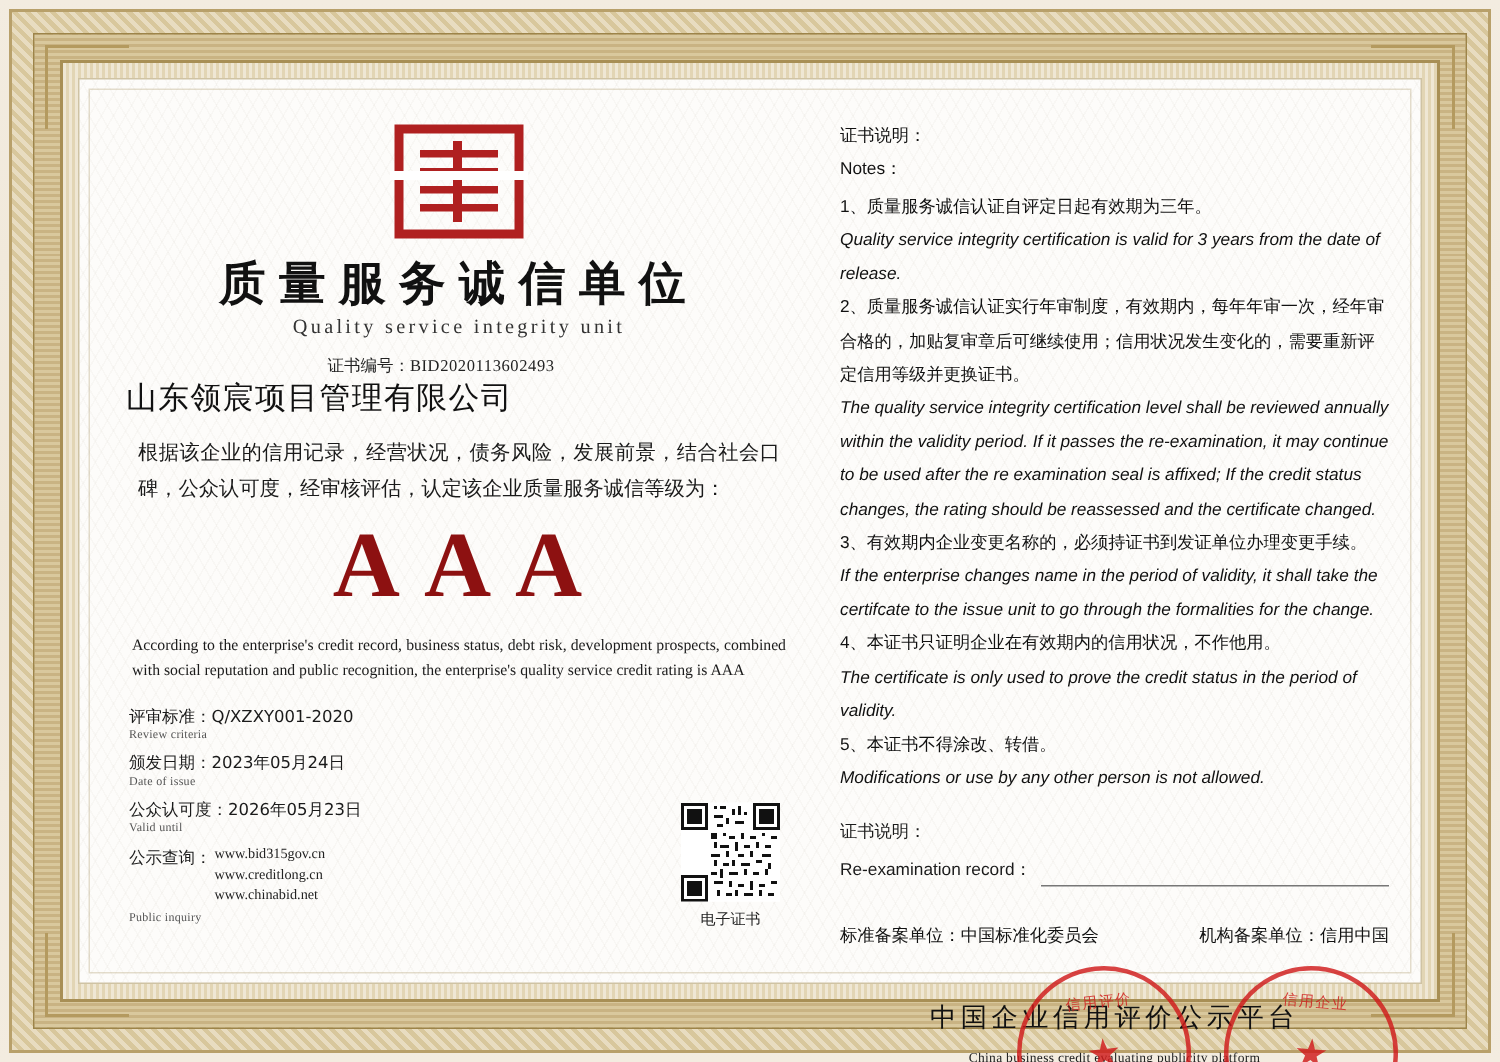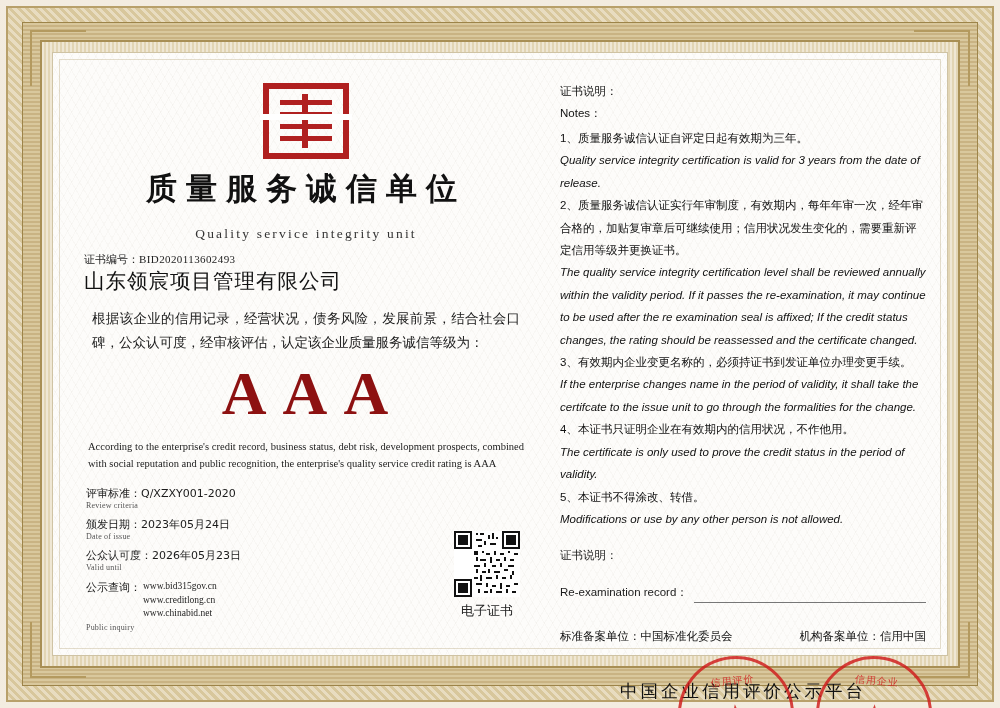--- a/index.html
+++ b/index.html
@@ -102,25 +102,25 @@
     font-weight:bold;
     letter-spacing:9px;
     margin-top:6px;
     font-family:"DejaVu Sans","Liberation Sans",sans-serif;
   }
   .sub-title{
     text-align:center;
     color:#333;
     font-size:13.5px;
     letter-spacing:2.2px;
-    margin-top:16px;
+    margin-top:0;
     font-family:"Liberation Serif",serif;
   }
   .cert-no{
-    text-align:left;
+    text-align:center;
     font-size:11px;
     color:#222;
     margin-top:10px;
     padding-right:24px;
     font-family:"Liberation Serif",serif;
   }
   .cert-no .num{letter-spacing:.4px;}
   .company{
     text-align:left;
     font-size:20.5px;
@@ -183,35 +183,35 @@
   }
   .qr-wrap{
     position:absolute;right:18px;bottom:30px;text-align:center;
   }
   .qr{
     width:66px;height:66px;
     background:#fff;
     display:block;
   }
   .qr-label{
-    font-size:13px;color:#222;margin-top:5px;
+    font-size:10px;color:#222;margin-top:5px;
     font-family:"DejaVu Sans","Liberation Sans",sans-serif;
   }
   
   .notes-head{margin-bottom:2px;}
   .notes-head .cn{font-size:11.5px;color:#111;}
   .notes-head .en{font-size:11.5px;color:#111;}
   .note-cn{font-size:11.5px;color:#111;}
   .note-en{font-size:11.5px;color:#111;font-style:italic;}
   .reexam{
     margin-top:14px;
   }
   .reexam .cn{font-size:11.5px;}
   .reexam .en-line{
-    display:flex;align-items:flex-end;font-size:11.5px;margin-top:14px;
+    display:flex;align-items:flex-end;font-size:11.5px;margin-top:2px;
   }
   .reexam .rule{
     flex:1;border-bottom:1px solid #777;margin-left:6px;height:10px;
   }
   .record-row{
     display:flex;justify-content:space-between;
     margin-top:22px;font-size:11.5px;color:#111;
   }
   .platforms{
     margin-top:26px;text-align:center;position:relative;

